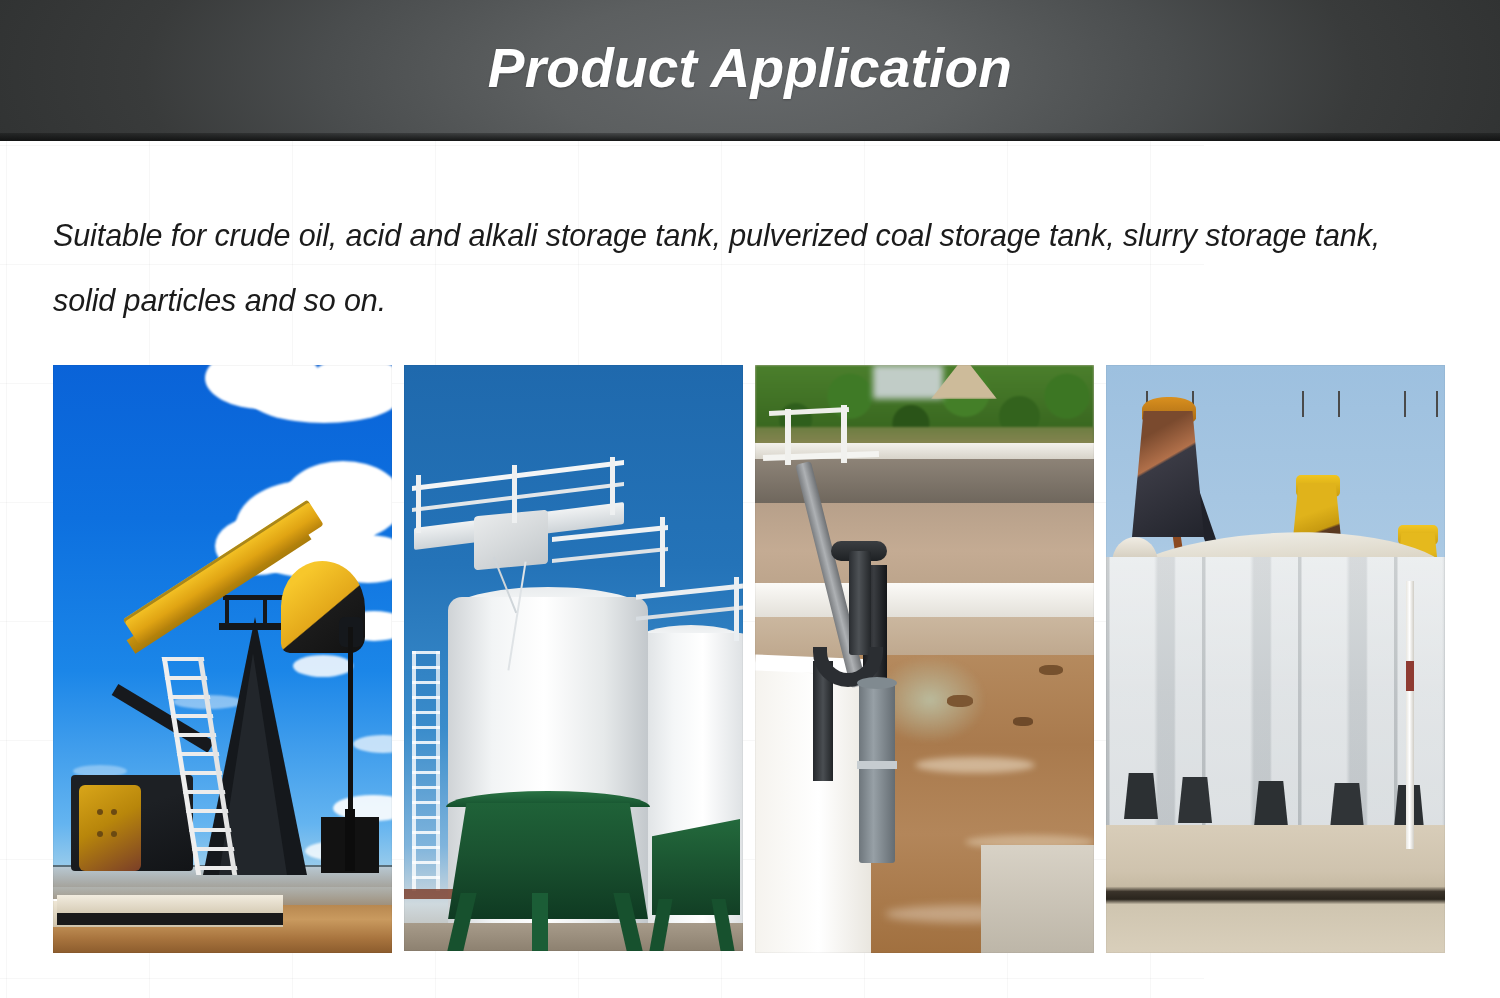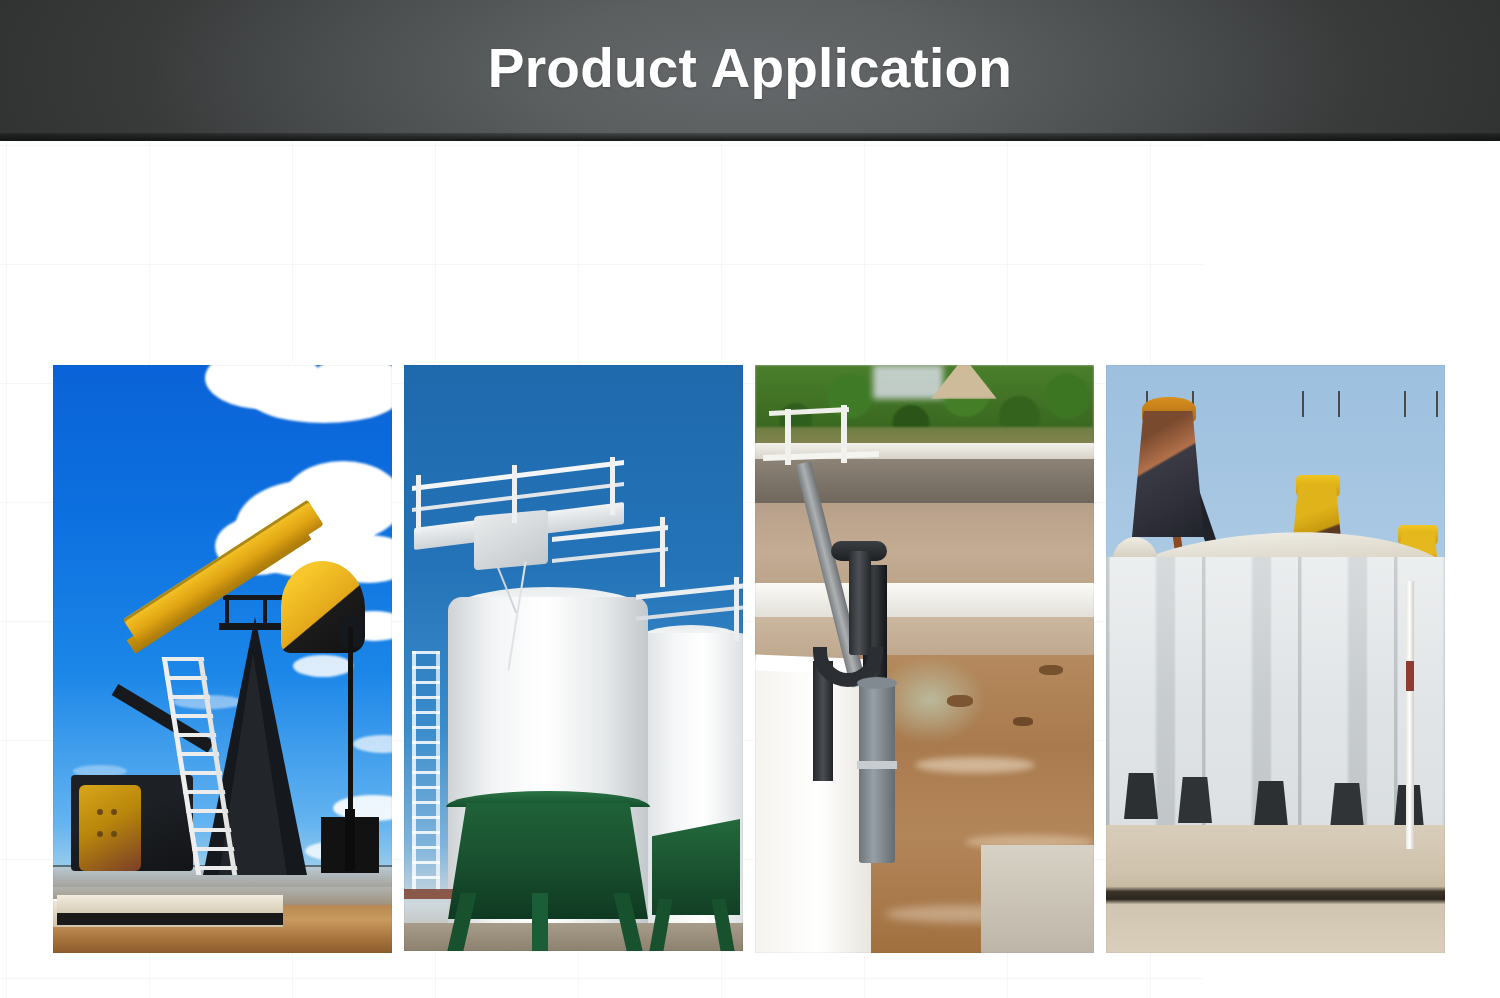--- a/index.html
+++ b/index.html
@@ -7,20 +7,21 @@
     width:1500px; height:998px;
     background:#ffffff;
     font-family:"Liberation Sans", sans-serif;
     overflow:hidden;
   }
 
   .page {
     position:relative;
     width:1204px; height:998px;
     background:#ffffff;
+    font-style:italic;
   }
 
   
   .grid-overlay {
     position:absolute;
     left:0; top:141px; right:0; bottom:0;
     background-image:
       linear-gradient(to right, rgba(0,0,0,0.030) 1px, transparent 1px),
       linear-gradient(to bottom, rgba(0,0,0,0.030) 1px, transparent 1px);
     background-size:143px 119px;
@@ -345,20 +346,21 @@
 <body>
 
 <div class="page">
 
   <div class="grid-overlay"></div>
 
   <div class="header">
     <div class="header-title">Product Application</div>
   </div>
 
+  <div class="description">Suitable for crude oil, acid and alkali storage tank, pulverized coal storage tank, slurry storage tank, solid particles and so on.</div>
 
   <div class="gallery">
 
     <div class="photo p1">
       <div class="cloud c1a"></div>
       <div class="cloud c1b"></div>
       <div class="cloud c1c"></div>
       <div class="cloud c1d"></div>
       <div class="cloud c1e"></div>
       <div class="cloud c1f"></div>

